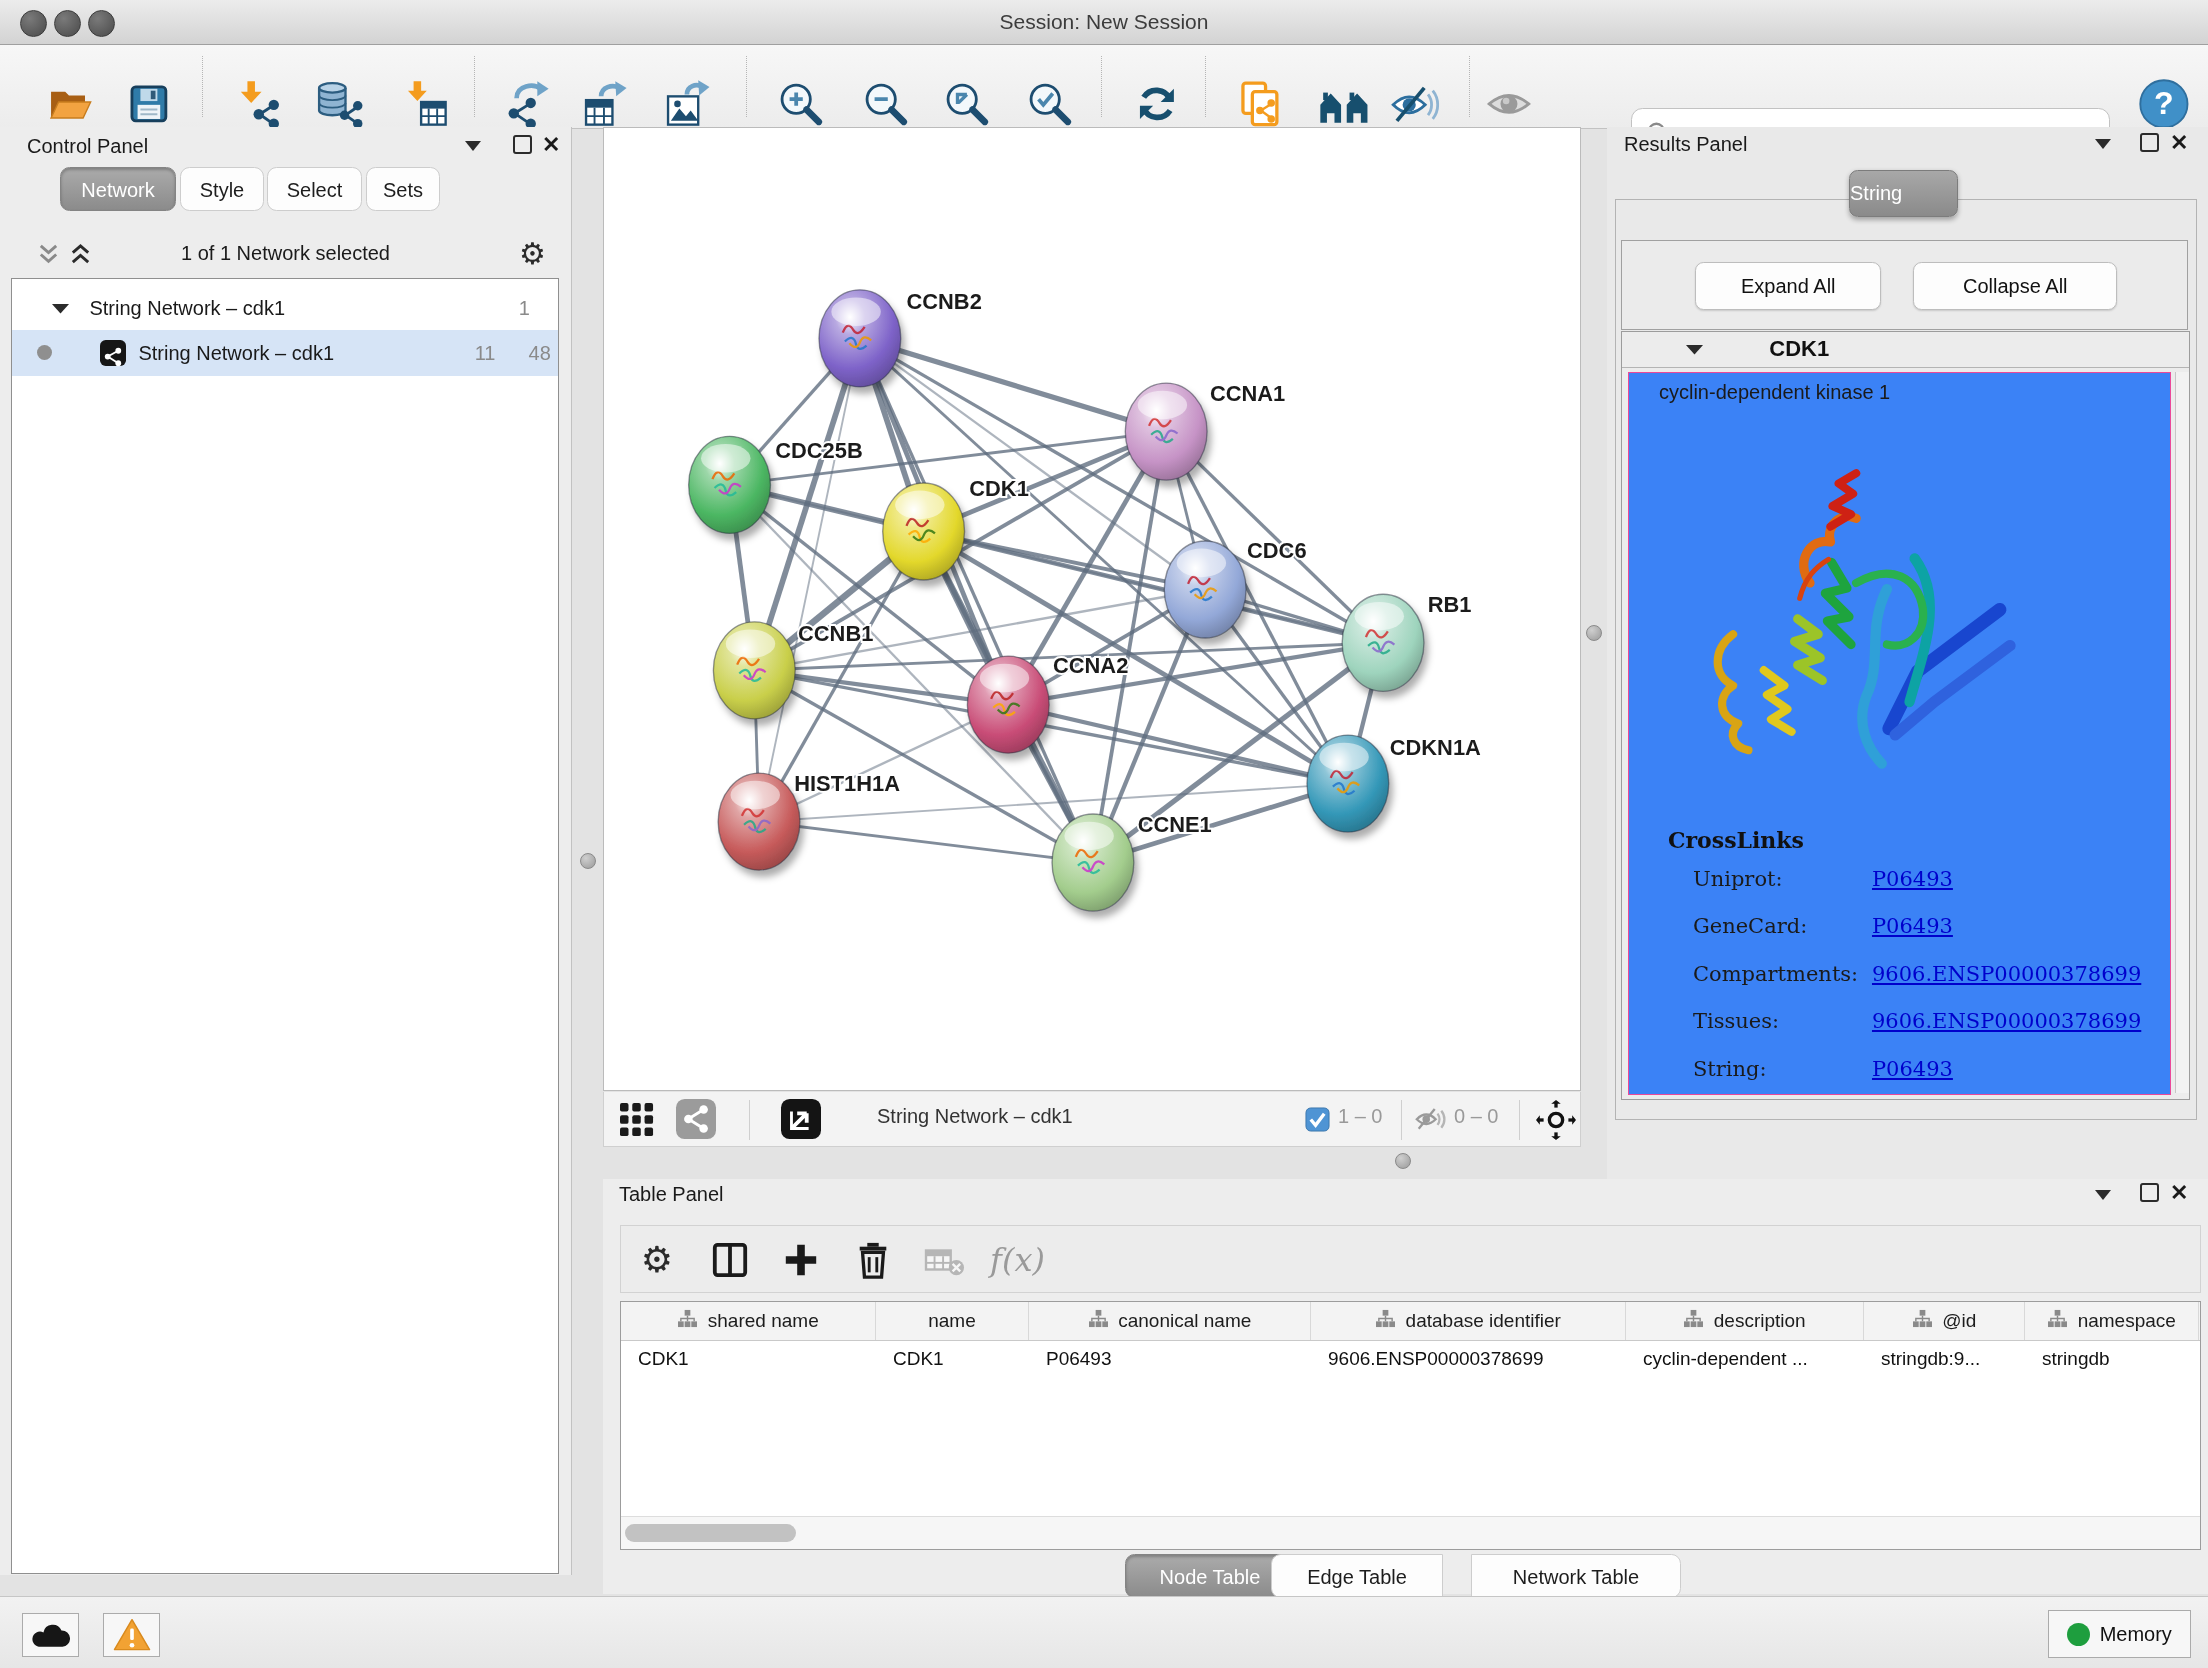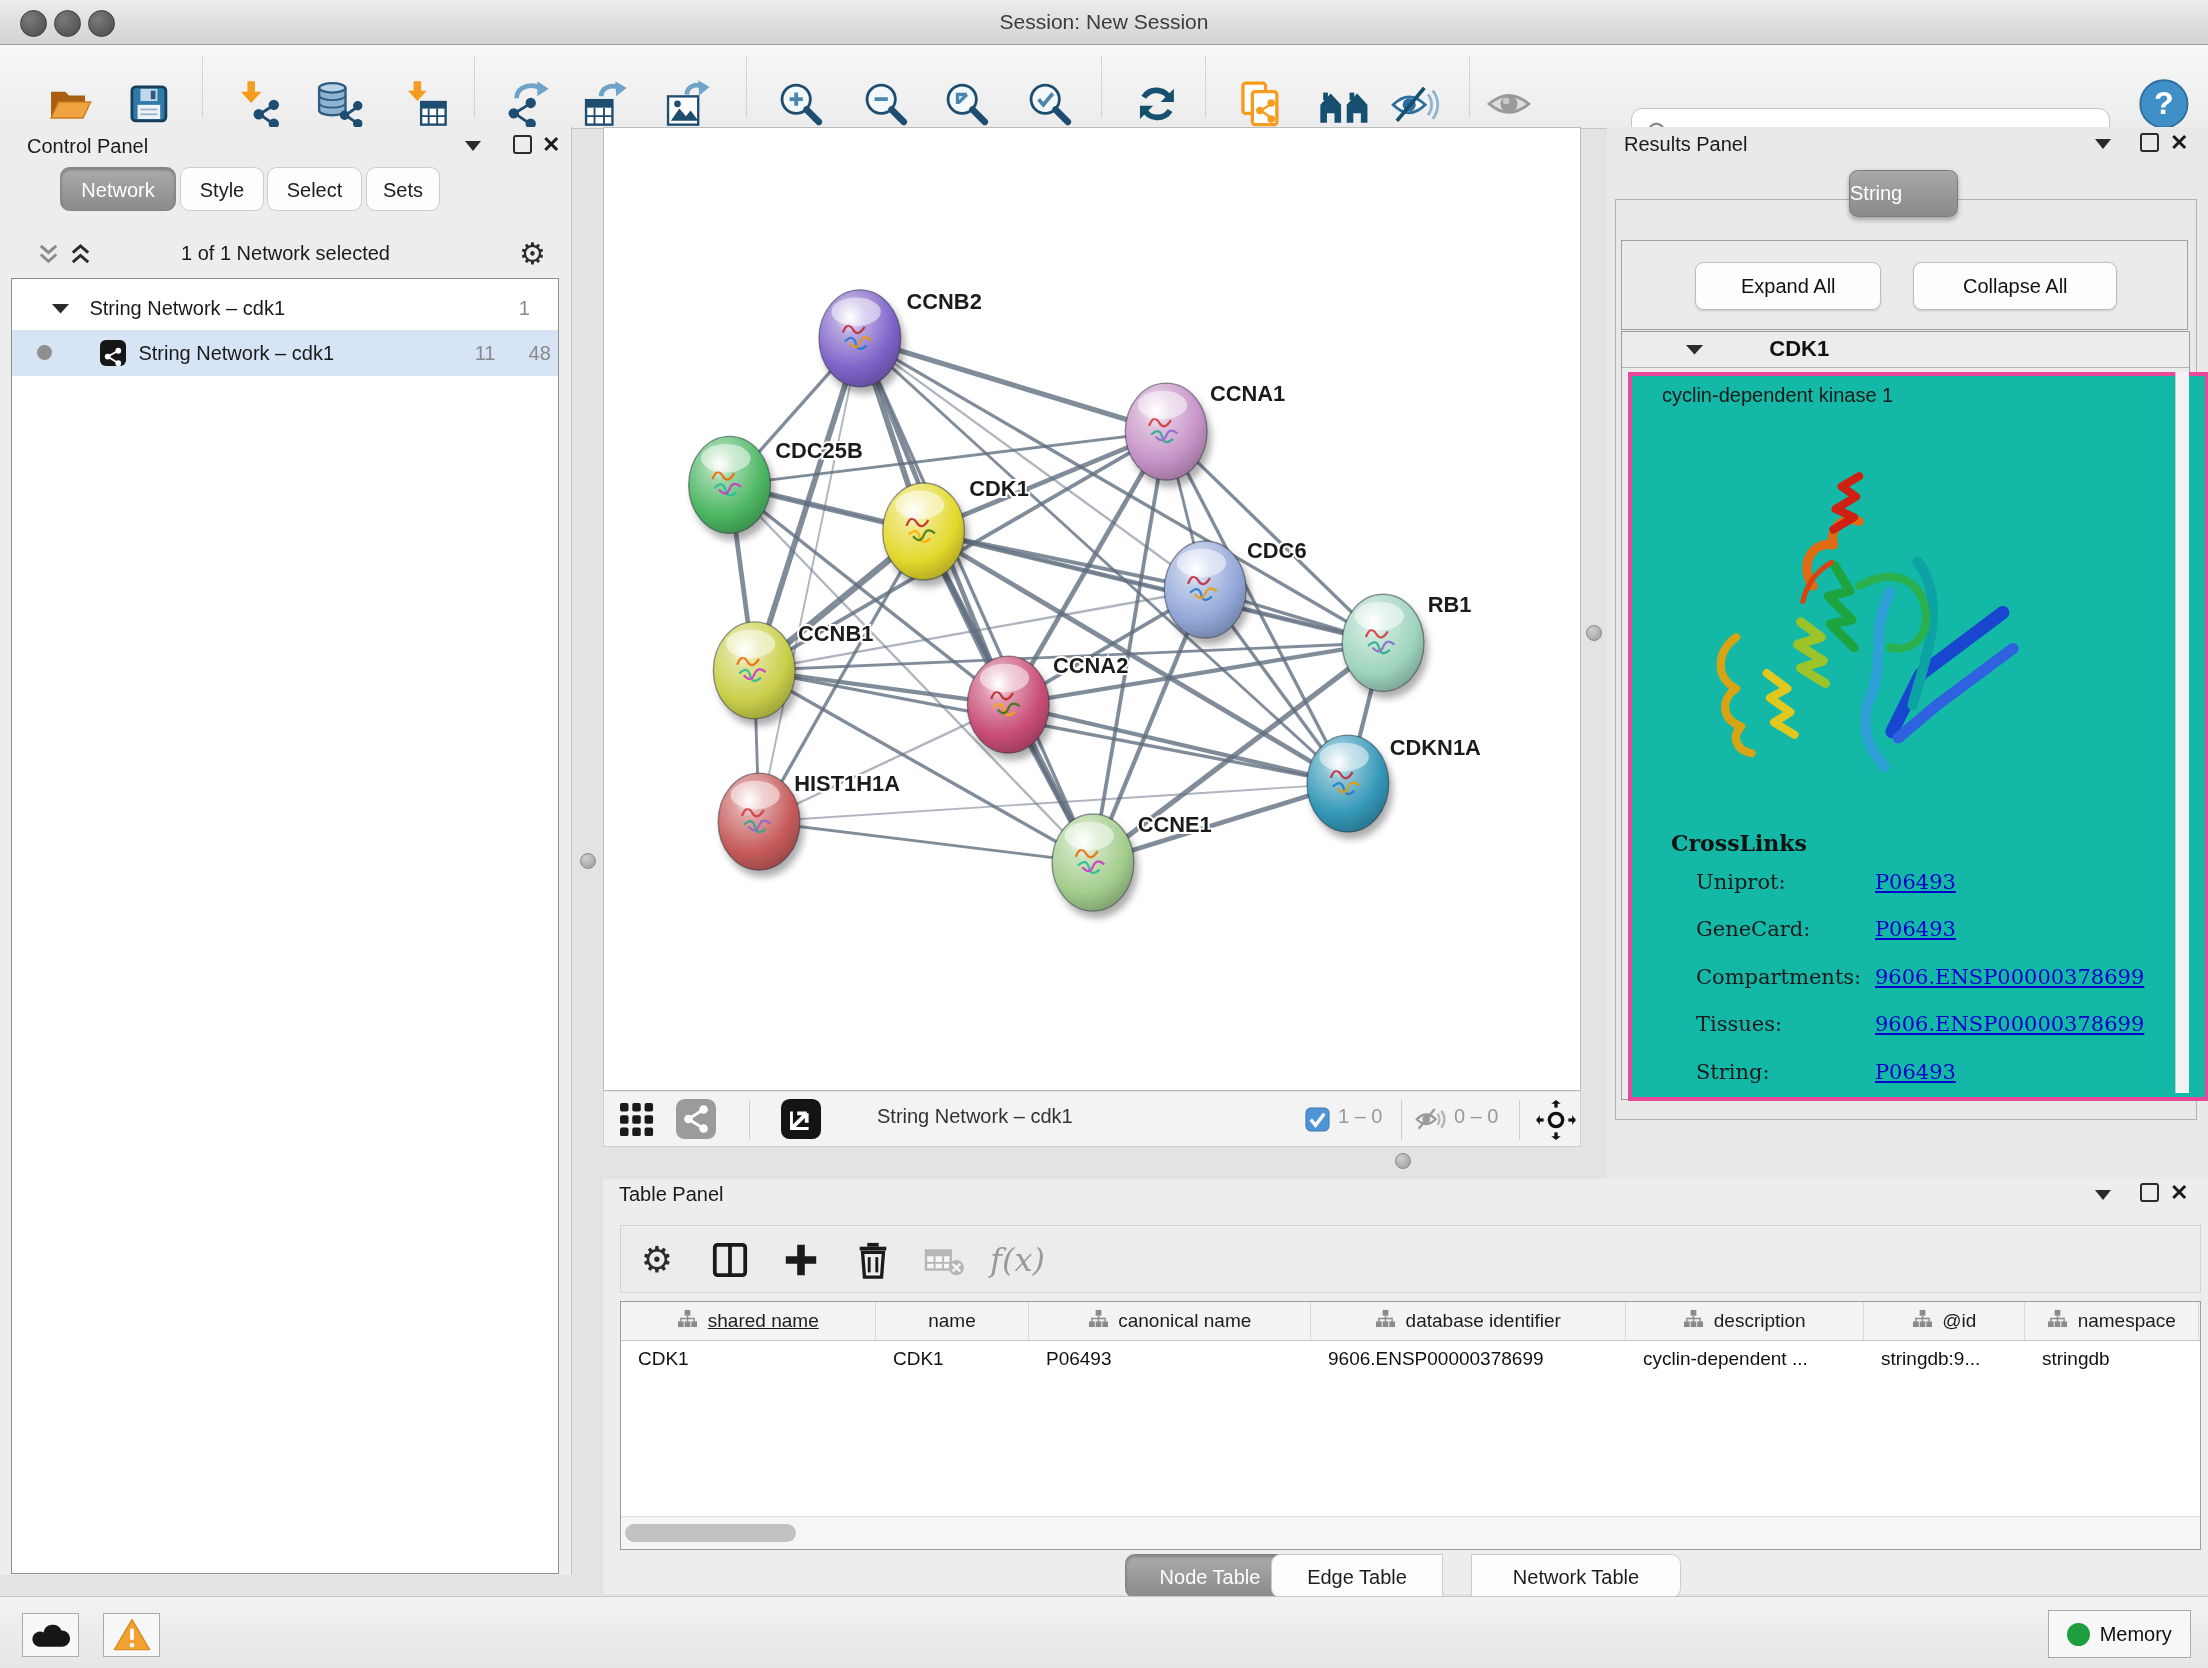--- a/index.html
+++ b/index.html
@@ -51,21 +51,21 @@
   #rp-outer{position:absolute;left:7.6px;top:72px;width:580px;height:919px;background:#e9e9e9;
     border:1px solid #b3b3b3;}
   #string-badge{position:absolute;left:242px;top:43px;width:107px;height:45px;line-height:45px;
     color:#fff;font-size:20px;background:linear-gradient(#a8a8a8,#8a8a8a);
     border:1px solid #7c7c7c;border-radius:8.6px;box-shadow:0 2.9px 4.8px rgba(0,0,0,.3);z-index:5;}
   #rp-btnbox{position:absolute;left:5.7px;top:40px;width:565px;height:88px;background:#ebebeb;border:1px solid #a0a0a0;}
   .rp-btn{position:absolute;top:21px;height:46px;background:#fdfdfd;border:1px solid #bdbdbd;
     border-radius:8.6px;font-size:20px;color:#111;text-align:center;line-height:46px;box-shadow:0 1px 1.9px rgba(0,0,0,.15);}
   #rp-content{position:absolute;left:5.7px;top:131px;width:567px;height:767px;background:#ececec;border:1px solid #9c9c9c;}
   #gene-header{position:absolute;left:0;top:0;width:100%;height:35px;border-bottom:1px solid #b4b4b4;}
-  #gene-body{position:absolute;left:5.7px;top:40px;width:541px;height:721px;background:#14b8a6;border:4px solid #ec4899;padding-left:32px;}
+  #gene-body{position:absolute;left:5.7px;top:40px;width:541px;height:721px;background:#3b82f6;border:1px solid #ec4899;}
   #rp-vscroll{position:absolute;right:0px;top:40px;width:13.3px;height:721px;background:#f2f2f2;border-left:1px solid #c6c6c6;}
   #gene-desc{position:absolute;left:30px;top:7.6px;font-size:20px;color:#1a1a1a;}
   .xl{font-family:"DejaVu Serif","Liberation Serif",serif;}
   #xl-heading{position:absolute;left:39px;top:454px;font-size:22px;font-weight:bold;color:#111;}
   .xl-row{position:absolute;left:0;width:100%;height:32px;font-size:21px;}
   .xl-label{position:absolute;left:64px;color:#1a1a1a;text-align:right;}
   .xl-value{position:absolute;left:243px;text-decoration:underline;}
   
   #table-panel{left:603px;top:1179px;width:1605px;height:415px;background:#ededed;}
   #tbl-toolbar{position:absolute;left:17px;top:46px;width:1581px;height:68px;background:#ececec;
@@ -732,21 +732,21 @@
             <line x1="2" y1="23" x2="28" y2="23" stroke="#8a8a8a" stroke-width="2"></line>
             <circle cx="34" cy="28" r="8" fill="#8a8a8a"></circle>
             <path d="M30 24 l8 8 M38 24 l-8 8" stroke="#fff" stroke-width="2.5"></path>
           </svg>
         </span>
       <span class="tt-ic" style="left:372px;font-size:32px;color:#9a9a9a;font-family:'DejaVu Serif',serif;font-style:italic">f(x)</span>
     </div>
 
     <div id="tbl-box">
       <div id="tbl-header">
-          <div class="th-cell" style="width: 255px; text-decoration: underline;">
+          <div class="th-cell" style="width: 255px;">
             <span><svg width="21" height="19" viewBox="0 0 22 20">
                 <rect x="8" y="1" width="6" height="6" fill="#8a8a8a"></rect>
                 <rect x="1" y="13" width="6" height="6" fill="#8a8a8a"></rect>
                 <rect x="8" y="13" width="6" height="6" fill="#8a8a8a"></rect>
                 <rect x="15" y="13" width="6" height="6" fill="#8a8a8a"></rect>
                 <path d="M11 7 v3 M4 13 v-3 h14 v3 M11 10 v3" stroke="#8a8a8a" stroke-width="1.5" fill="none"></path>
               </svg></span>
             <span>shared name</span>
           </div>
           <div class="th-cell" style="width: 153px;">

